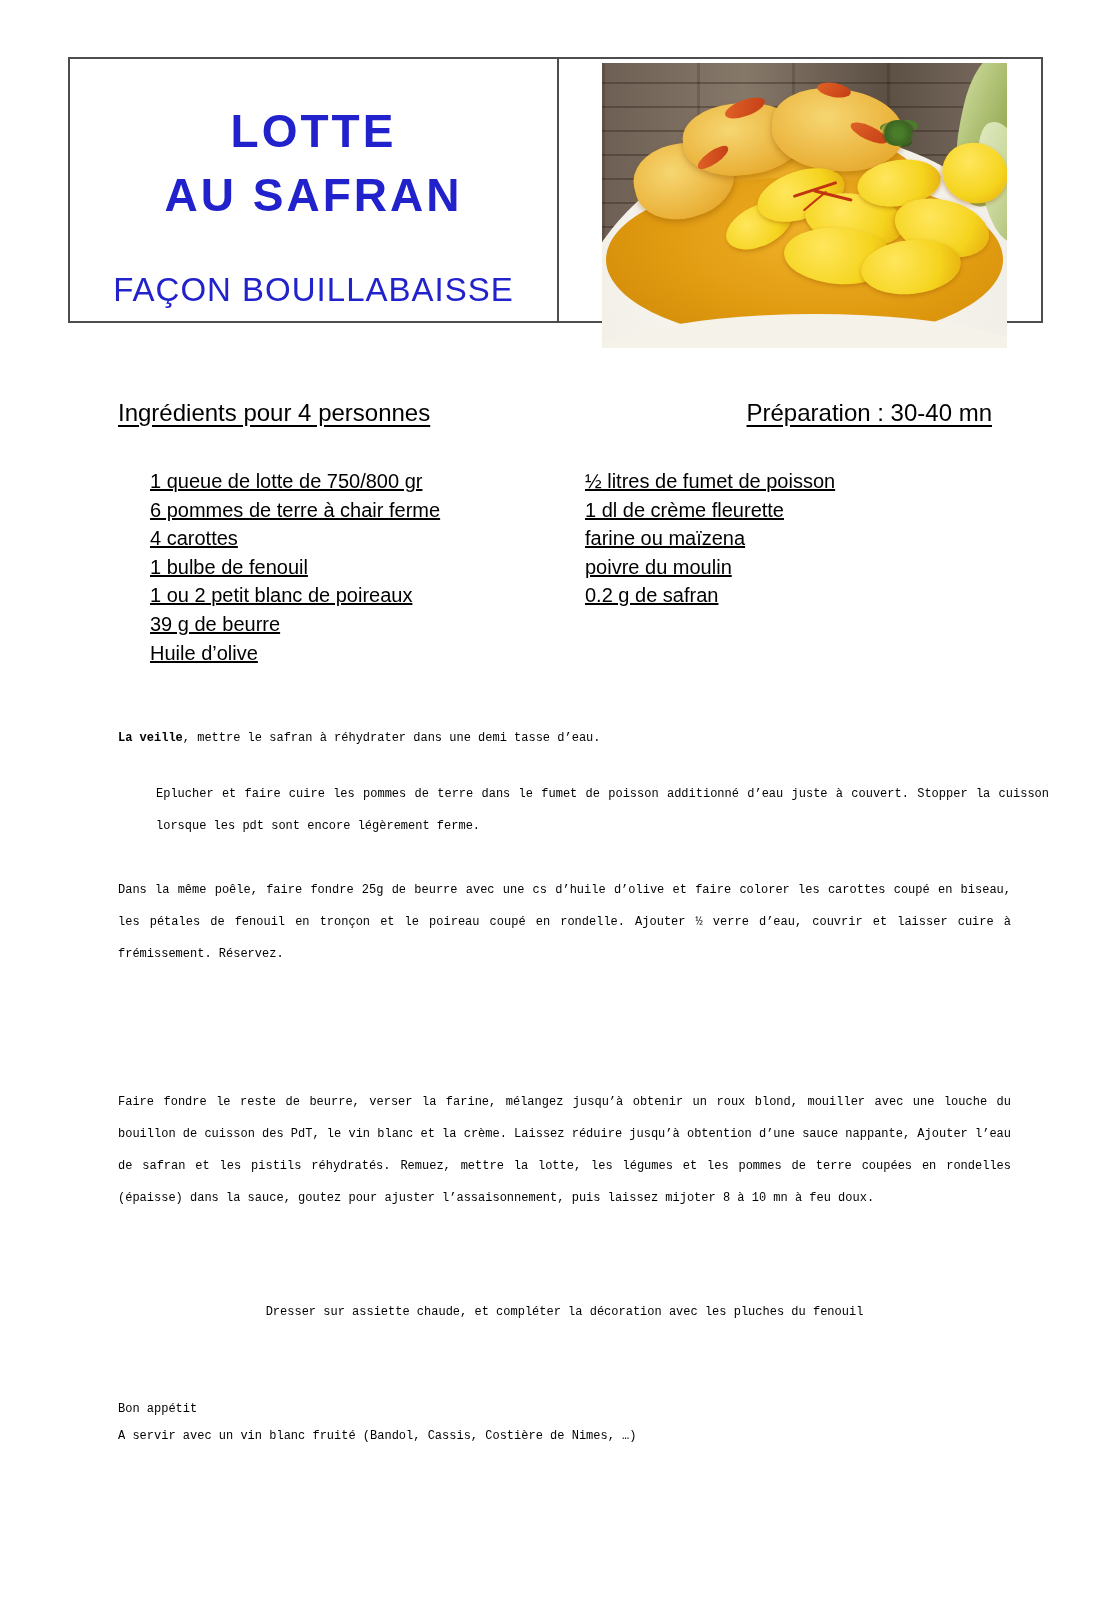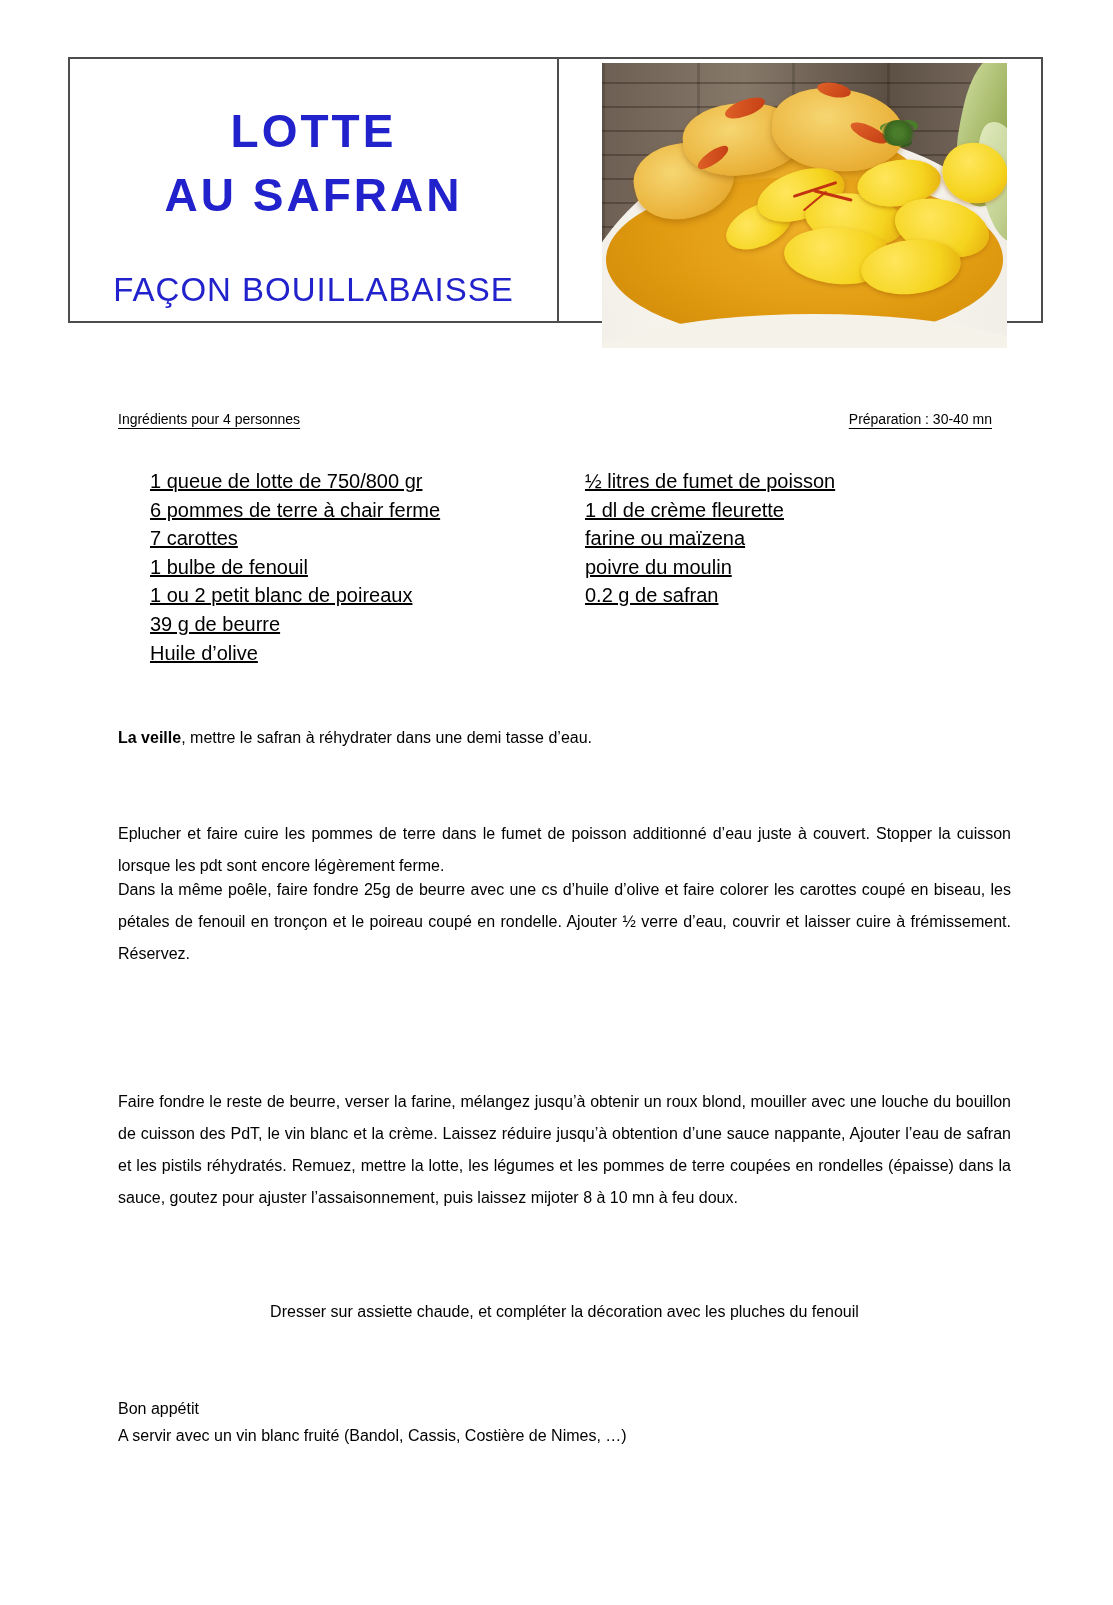--- a/index.html
+++ b/index.html
@@ -74,34 +74,34 @@
   }
   .dill{
     width:34px;height:26px;border-radius:50%;
     background:radial-gradient(circle,#4a7d2a 20%,#3a6620 60%,rgba(0,0,0,0) 78%);
     box-shadow:10px -7px 0 -7px #4a7d2a,-9px -5px 0 -8px #54862e,5px 9px 0 -8px #2f5a1a;
   }
   .saff{background:#c23311;border-radius:2px;}
   
   .sec-headers{
     position:absolute;left:118px;top:399px;width:874px;
-    display:flex;justify-content:space-between;font-size:14px;margin-top:12px;
+    display:flex;justify-content:space-between;font-size:24px;
   }
   .uh{text-decoration:underline;text-underline-offset:4px;}
   
   .ing-col{position:absolute;font-size:20px;line-height:28.6px;text-decoration:underline;}
   .ing-left{left:150px;top:467px;}
   .ing-right{left:585px;top:467px;}
   
   .para{
     position:absolute;left:118px;width:893px;margin:0;
-    font-size:16px;line-height:32px;text-align:justify;
+    font-size:12px;line-height:32px;text-align:justify;font-family:Liberation Mono, monospace;
   }
   .p1{top:722px;text-align:left;}
-  .p2{top:818px;}
+  .p2{top:778px;margin-left:38px;}
   .p3{top:874px;}
   .p4{top:1086px;}
   .p5{top:1296px;text-align:center;}
   .p6{top:1420px;text-align:left;}
   .p7{top:1393px;text-align:left;}
   b{font-weight:bold;}
 </style>
 </head>
 <body>
 
@@ -152,21 +152,21 @@
 </div>
 
 <div class="sec-headers">
   <span class="uh">Ingrédients pour 4 personnes</span>
   <span class="uh">Préparation : 30-40 mn</span>
 </div>
 
 <div class="ing-col ing-left">
   <div>1 queue de lotte de 750/800 gr</div>
   <div>6 pommes de terre à chair ferme</div>
-  <div>7 carottes</div>
+  <div>4 carottes</div>
   <div>1 bulbe de fenouil</div>
   <div>1 ou 2 petit blanc de poireaux</div>
   <div>39 g de beurre</div>
   <div>Huile d’olive</div>
 </div>
 <div class="ing-col ing-right">
   <div>½ litres de fumet de poisson</div>
   <div>1 dl de crème fleurette</div>
   <div>farine ou maïzena</div>
   <div>poivre du moulin</div>

